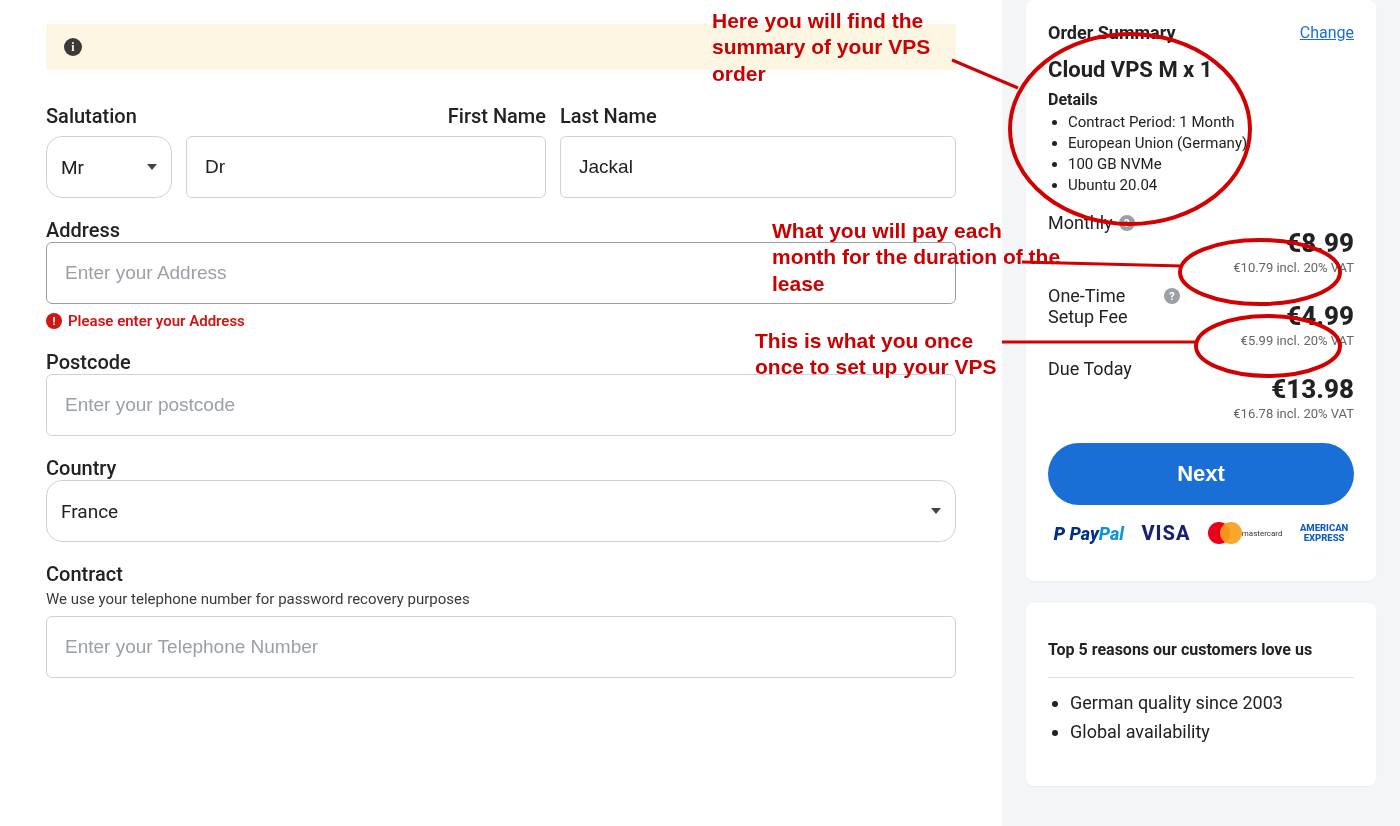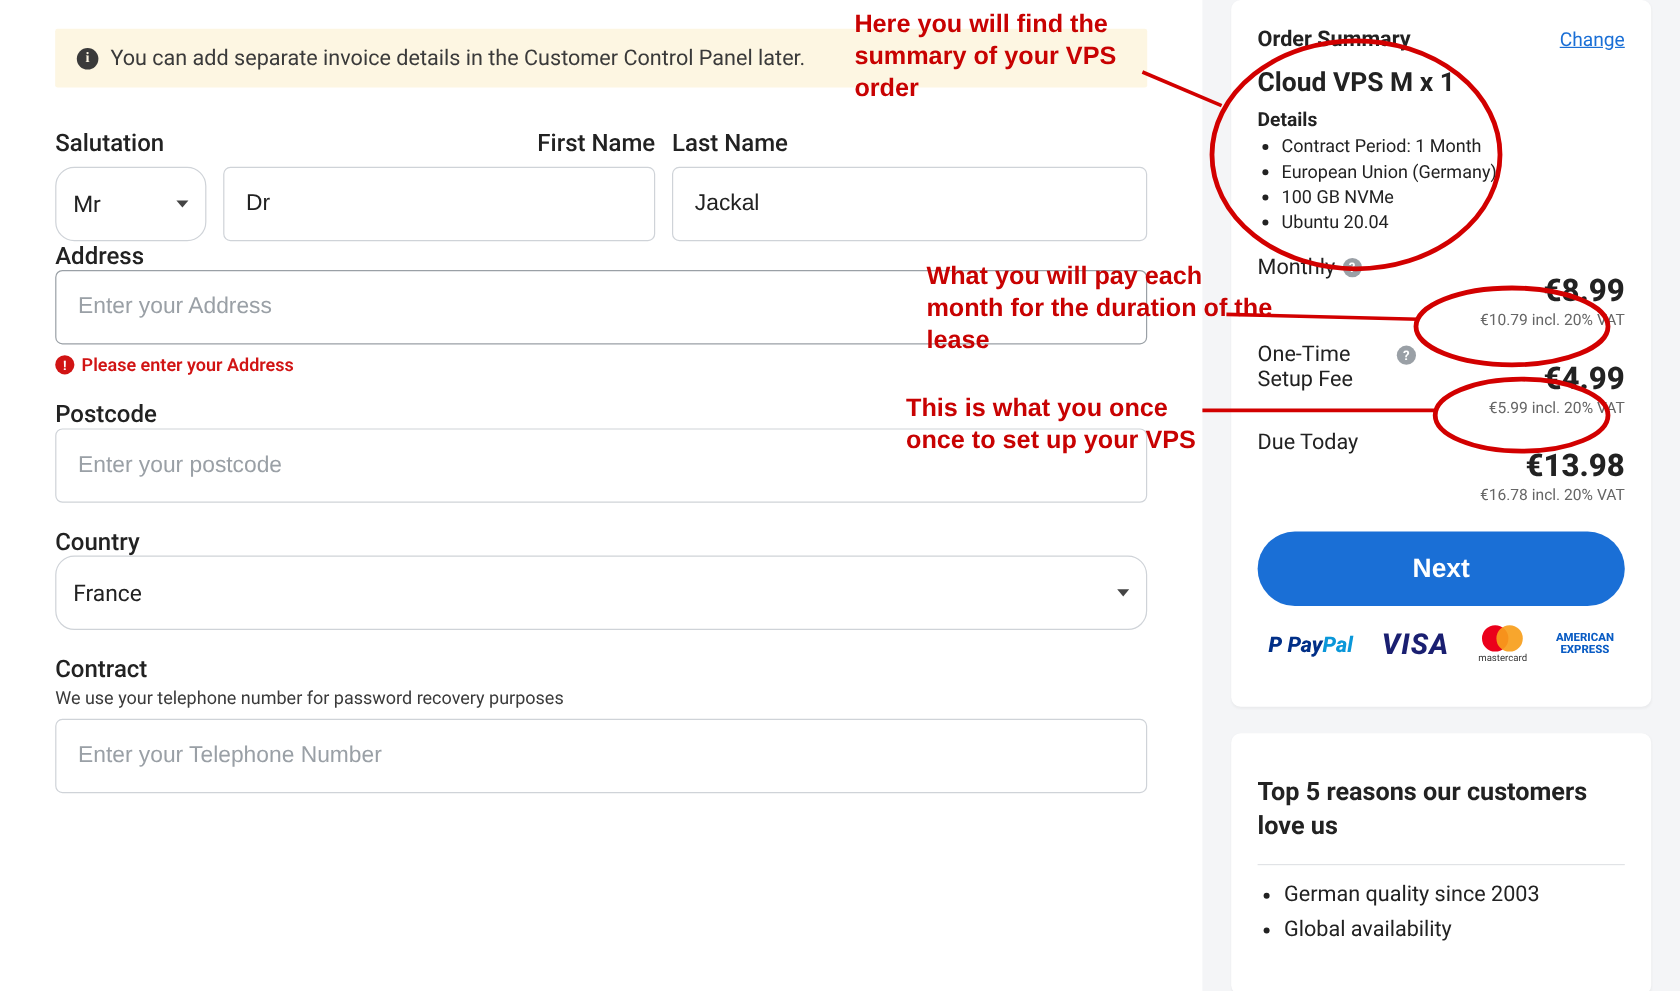--- a/index.html
+++ b/index.html
@@ -36,21 +36,21 @@
   .notice .info-icon {
     width: 18px; height: 18px;
     border-radius: 50%;
     background: #3a3a3a;
     color: #fdf6e2;
     display: flex; align-items: center; justify-content: center;
     font-size: 12px; font-weight: bold;
     font-family: Georgia, serif;
   }
   .form { margin-top: 34px; }
-  .row { display: flex; gap: 14px; }
+  .row { display: flex; gap: 14px; margin-bottom: 20px; }
   .field { display: flex; flex-direction: column; }
   .field.salutation { width: 126px; }
   .field.fn { width: 360px; align-items: flex-end; }
   .field.ln { flex: 1; }
   label.flabel {
     font-size: 20px; font-weight: 500; color: #222; margin-bottom: 8px;
   }
   .input {
     height: 62px;
     border: 1px solid #cfd3d8;
@@ -137,28 +137,28 @@
   .price-block { text-align: right; }
   .next-btn {
     background: #1a6fd6; color: #fff; border: none; border-radius: 40px;
     height: 62px; width: 100%; font-size: 22px; font-weight: 700;
     margin-top: 22px; cursor: pointer;
   }
   .pay-logos { display:flex; justify-content: space-around; align-items:center; margin-top: 16px; gap: 6px;}
   .paypal { font-weight: 800; font-style: italic; font-size: 18px; }
   .paypal .p1 { color:#012f87; }
   .paypal .p2 { color:#0a97d9; }
-  .visa { color:#1a1f71; font-weight:800; font-style: italic; font-size:24px; letter-spacing:1px; }
-  .mc { display:flex; flex-direction:column; align-items:center; }
+  .visa { color:#1a1f71; font-weight:800; font-size:20px; letter-spacing:1px; }
+  .mc { display:flex; flex-direction:row; align-items:center; }
   .mc .circles { position:relative; width:34px; height:22px; }
   .mc .c1 { position:absolute; left:0; top:0; width:22px; height:22px; border-radius:50%; background:#eb001b; }
   .mc .c2 { position:absolute; left:12px; top:0; width:22px; height:22px; border-radius:50%; background:#f79e1b; opacity:.92; }
   .mc .mctxt { font-size:8px; color:#333; margin-top:1px; }
   .amex { color:#0a5cc4; font-weight:800; font-size:9.5px; line-height:1.05; text-align:center; }
-  .reasons-title { font-size: 21px; font-weight: 700; margin-bottom: 16px; line-height:1.35;}
+  .reasons-title { font-size: 16px; font-weight: 700; margin-bottom: 16px; line-height:1.35;}
   .reasons-hr { border: none; border-top: 1px solid #e1e3e6; margin-bottom: 14px; }
   .reasons-list { list-style: disc; padding-left: 22px; }
   .reasons-list li { font-size: 18px; margin: 8px 0; }
 
   
   .anno {
     position: absolute;
     color: #c80202;
     font-weight: 700;
     font-size: 21px;
@@ -169,21 +169,20 @@
   svg.anno-svg { position:absolute; left:0; top:0; width:1400px; height:826px; pointer-events:none; }
 </style>
 </head>
 <body>
 
 <div class="page">
   <div class="main">
 
     <div class="notice">
       <span class="info-icon">i</span>
-      <span>You can add separate invoice details in the Customer Control Panel later.</span>
     </div>
 
     <div class="form">
       <div class="row">
         <div class="field salutation">
           <label class="flabel">Salutation</label>
           <div class="dropdown">
             <span>Mr</span>
             <span class="caret"></span>
           </div>

